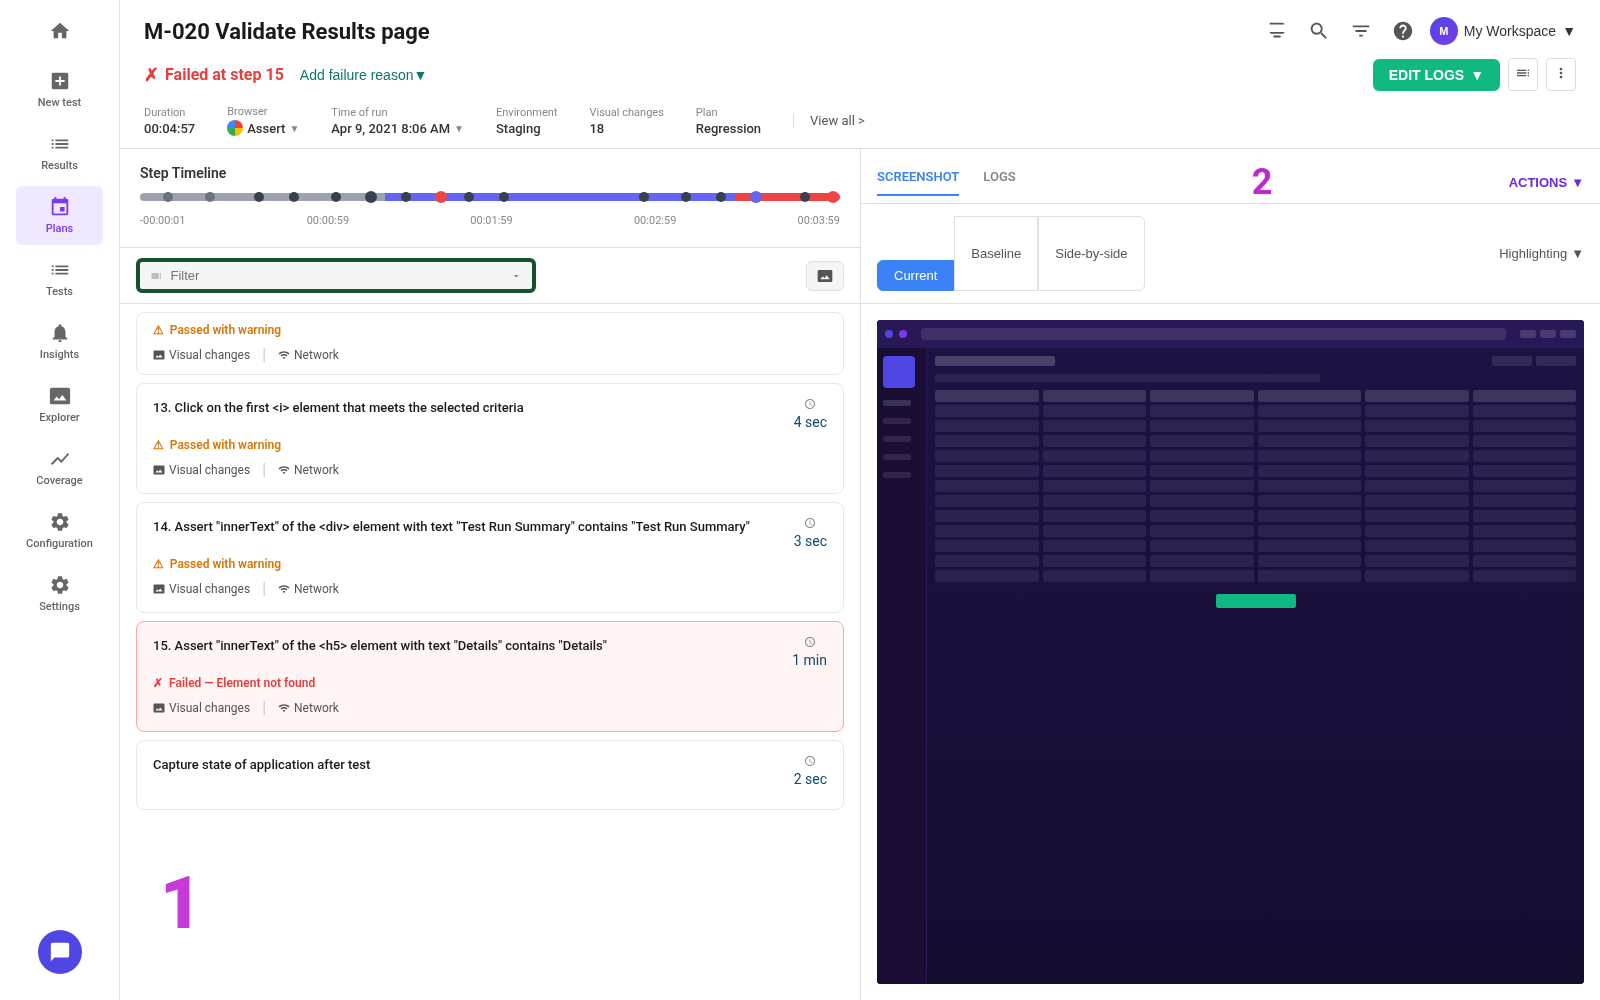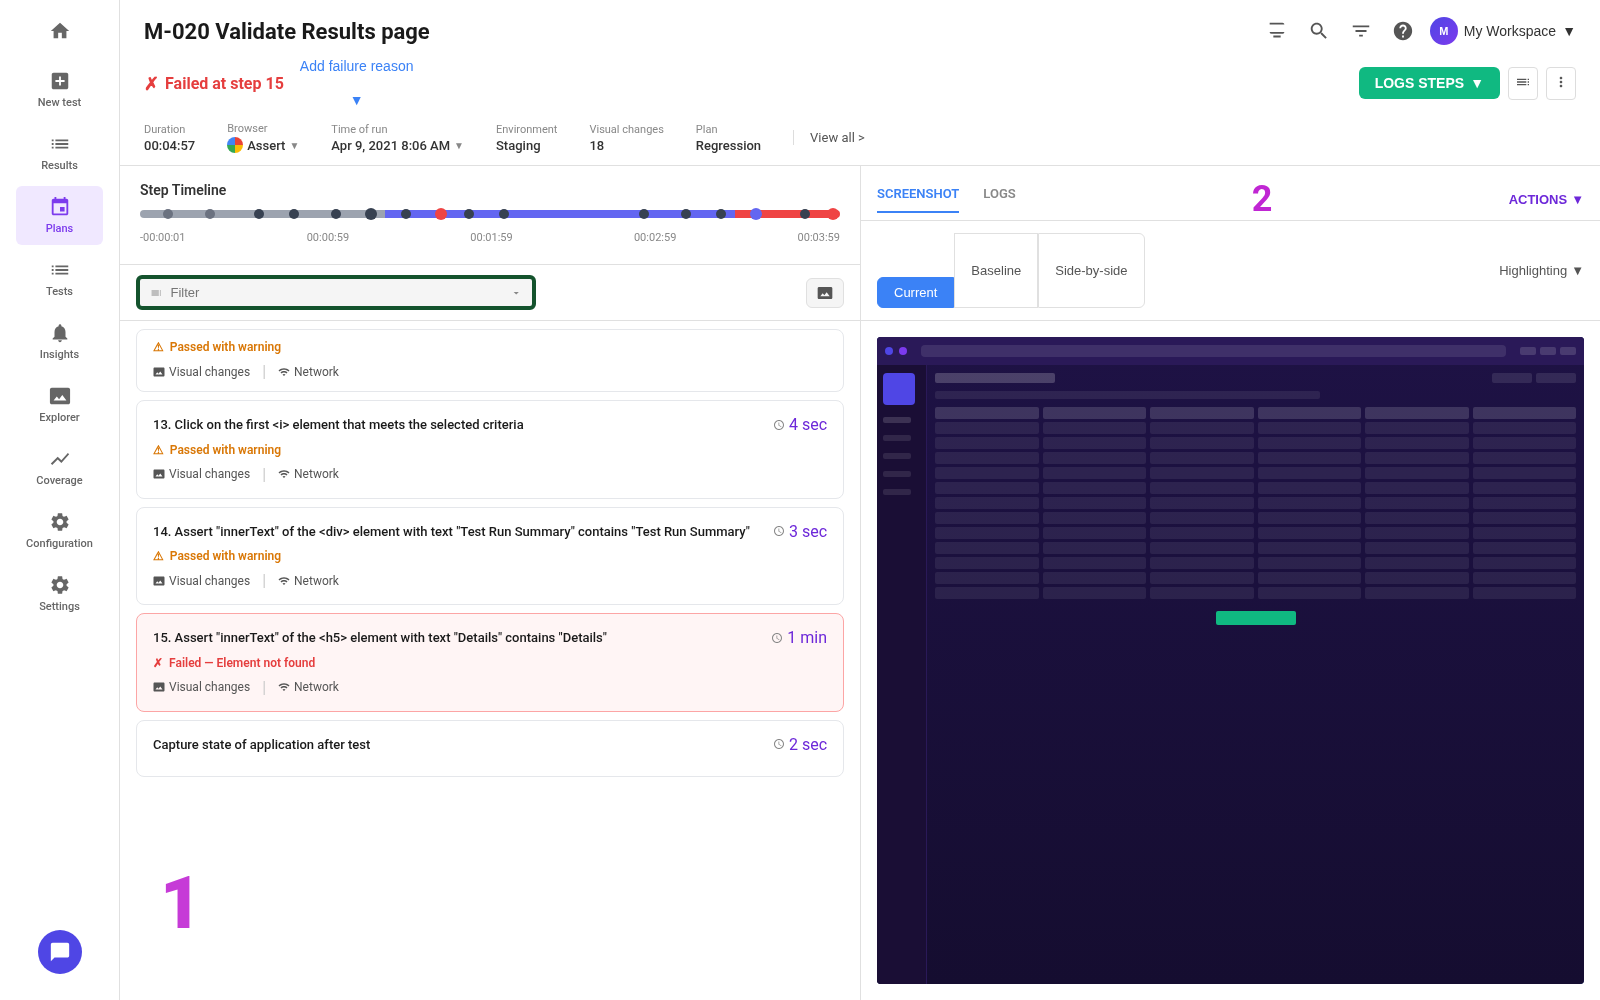--- a/index.html
+++ b/index.html
@@ -112,27 +112,26 @@
       align-items: center;
       gap: 6px;
       font-size: 16px;
       font-weight: 700;
       color: #e53e3e;
     }
     .failed-badge .x-icon { color: #e53e3e; font-size: 18px; }
     .add-failure-btn {
       display: flex;
       align-items: center;
-      gap: 18px;
+      gap: 0;
       background: none;
       border: none;
       cursor: pointer;
-      color: #3b82f6;
+      color: #0f766e;
       font-size: 14px;
-      flex-direction: column;
     }
     .edit-steps-btn {
       background: #10b981;
       color: white;
       border: none;
       padding: 8px 16px;
       border-radius: 6px;
       font-size: 14px;
       font-weight: 600;
       cursor: pointer;
@@ -293,24 +292,25 @@
       font-size: 13px;
       color: #1a1a1a;
       font-weight: 500;
       flex: 1;
       line-height: 1.5;
     }
     .step-duration {
       display: flex;
       align-items: center;
       gap: 4px;
-      font-size: 16px;
-      color: #6d28d9;
+      font-size: 14px;
+      color: #0c4a6e;
       white-space: nowrap;
       margin-left: 8px;
+      flex-direction: column;
     }
     .step-status {
       display: flex;
       align-items: center;
       gap: 6px;
       font-size: 12px;
       font-weight: 600;
       margin-bottom: 8px;
     }
     .status-warning { color: #d97706; }
@@ -610,21 +610,21 @@
           <span class="x-icon">✗</span>
           <span>Failed at step 15</span>
         </div>
         <button class="add-failure-btn">
           <span>Add failure reason</span>
           <span>▼</span>
         </button>
       </div>
       <div style="display:flex;align-items:center;gap:8px;">
         <button class="edit-steps-btn">
-          <span>LOGS STEPS</span>
+          <span>EDIT LOGS</span>
           <span>▼</span>
         </button>
         <button class="icon-btn-sm">
           <svg viewBox="0 0 24 24" fill="currentColor" width="16" height="16">
               <path d="M3 9h14V7H3v2zm0 4h14v-2H3v2zm0 4h14v-2H3v2zm16 0h2v-2h-2v2zm0-10v2h2V7h-2zm0 6h2v-2h-2v2z"></path>
             </svg>
         </button>
         <button class="icon-btn-sm">
           <svg viewBox="0 0 24 24" fill="currentColor" width="16" height="16">
               <path d="M12 8c1.1 0 2-.9 2-2s-.9-2-2-2-2 .9-2 2 .9 2 2 2zm0 2c-1.1 0-2 .9-2 2s.9 2 2 2 2-.9 2-2-.9-2-2-2zm0 6c-1.1 0-2 .9-2 2s.9 2 2 2 2-.9 2-2-.9-2-2-2z"></path>

